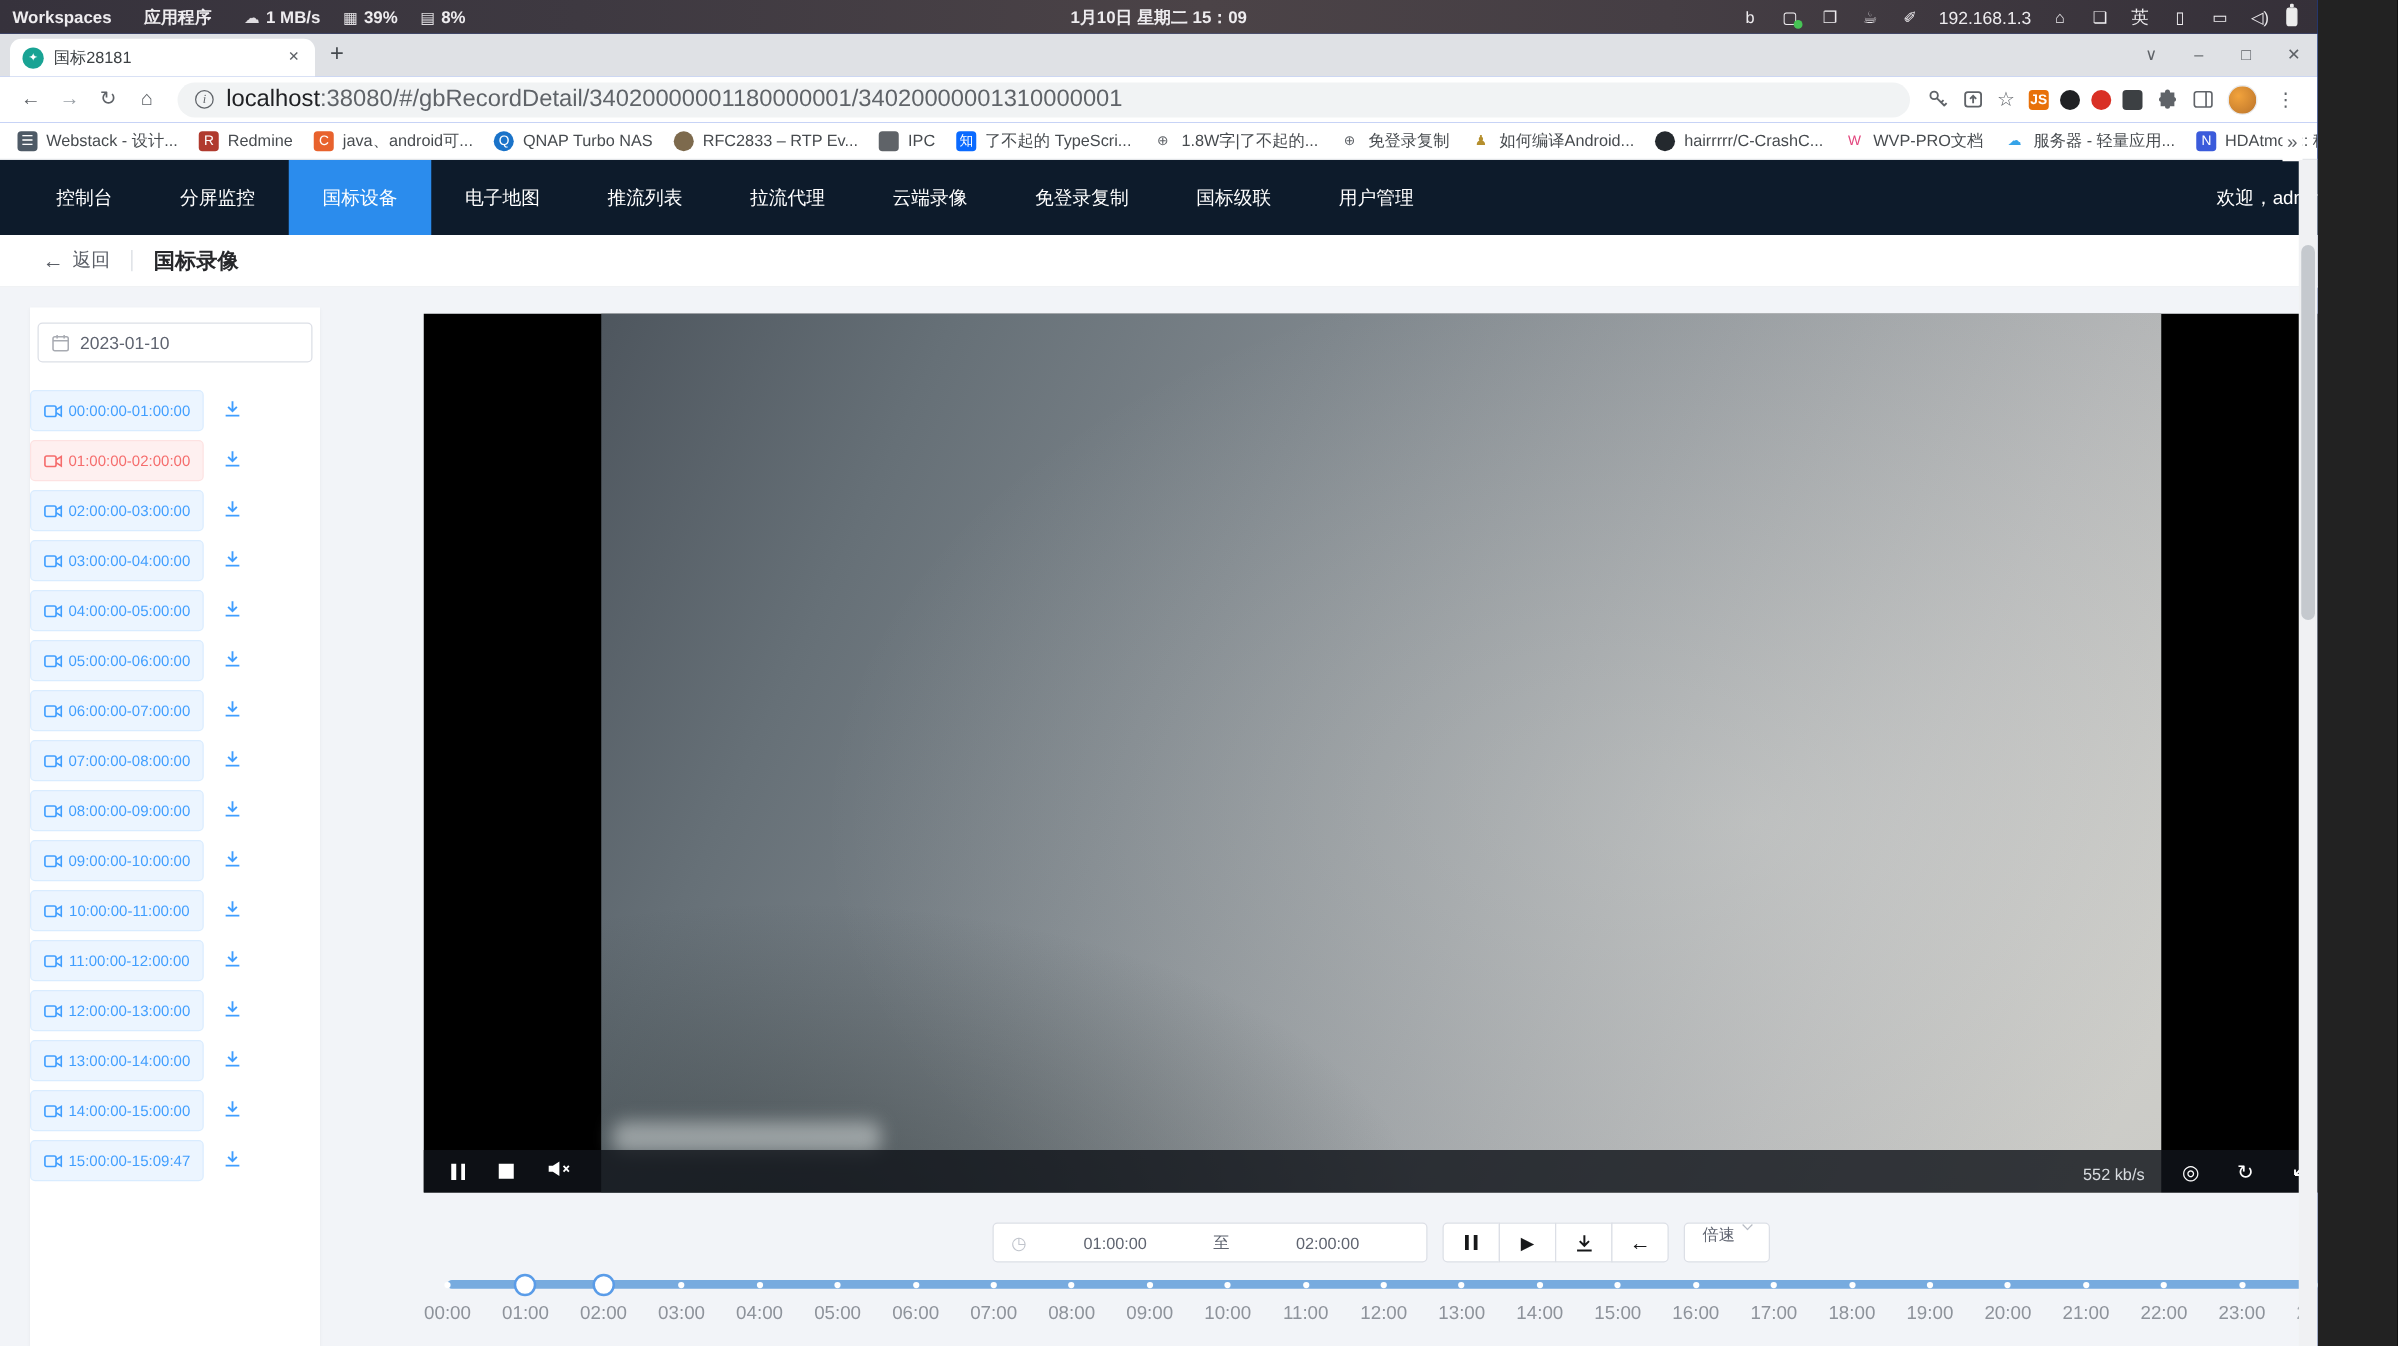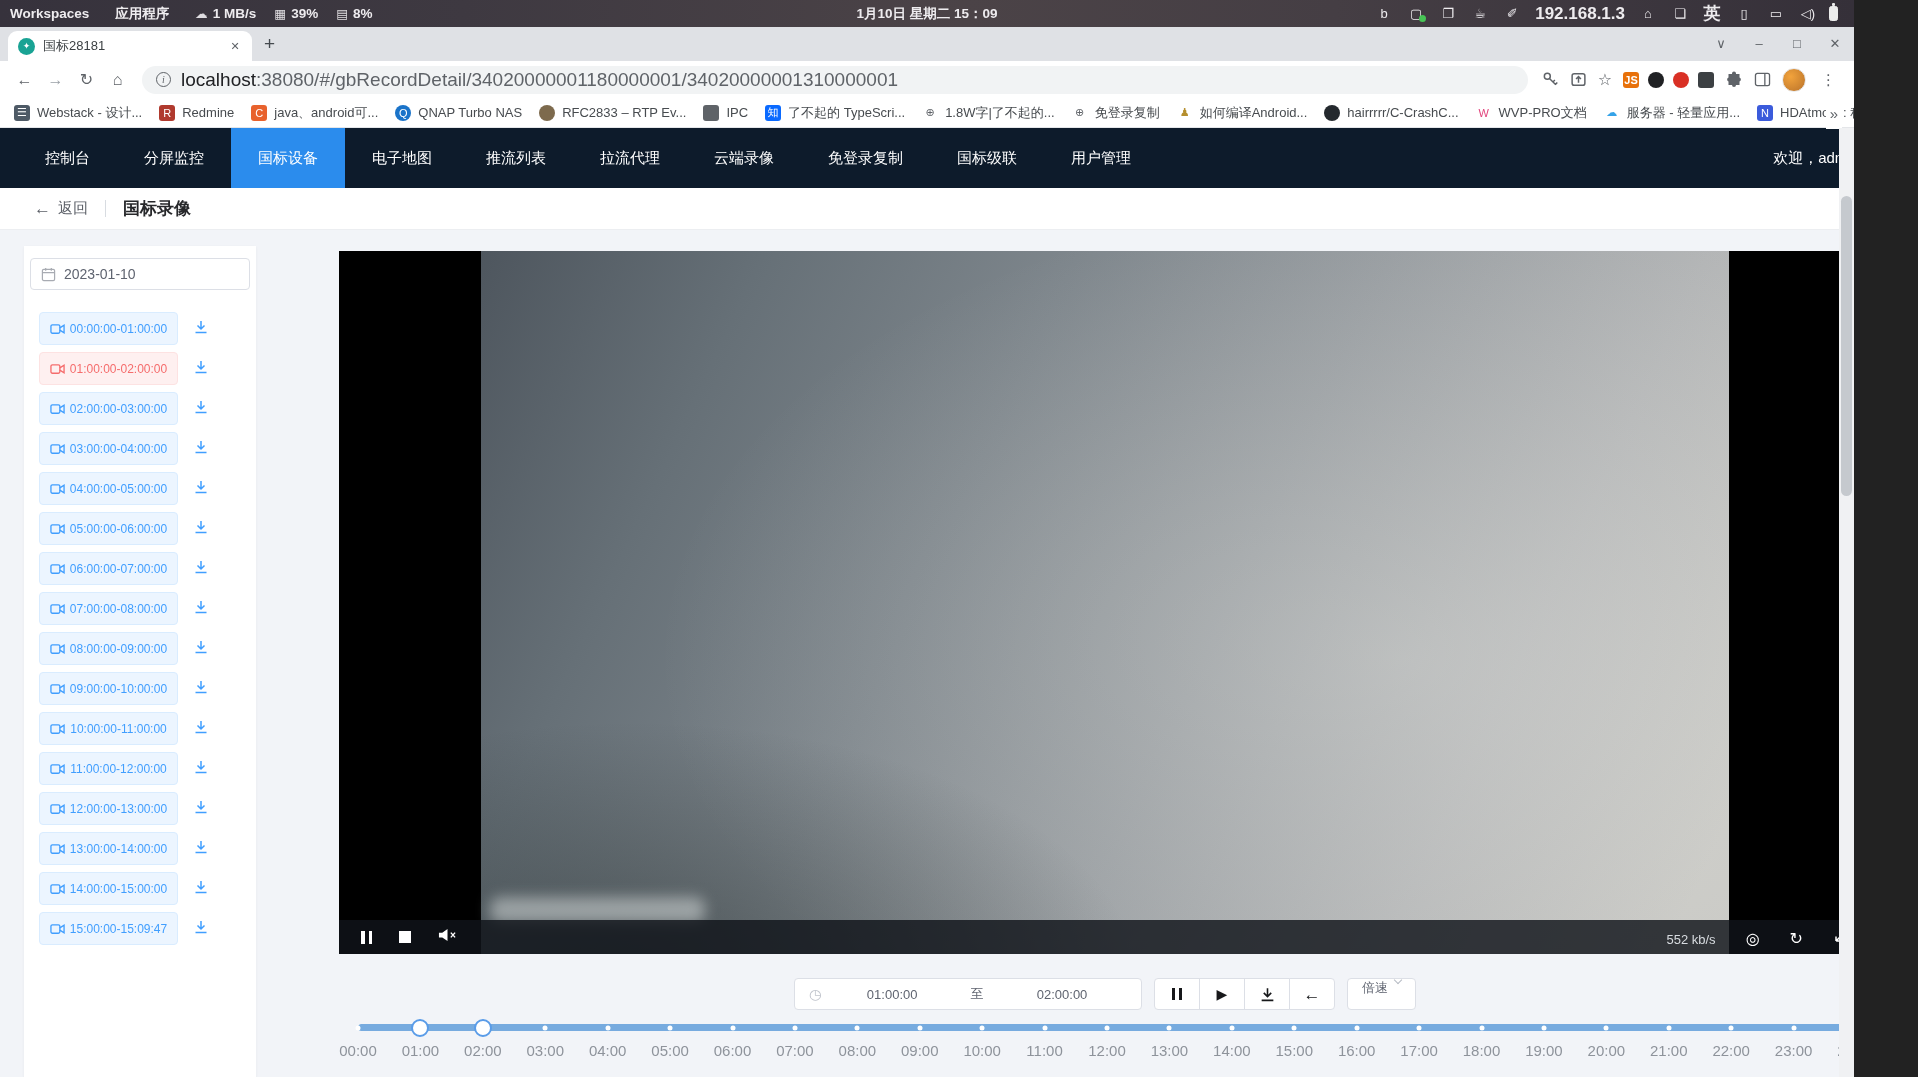--- a/index.html
+++ b/index.html
@@ -9,21 +9,21 @@
 
   
   .sysbar{height:27px;background:linear-gradient(90deg,#36323c,#3e3941 25%,#4b4347 52%,#453e44 72%,#353039 100%);
     display:flex;align-items:center;color:#eeecef;font-size:13.5px;padding:0 10px;position:relative;z-index:5}
   .sys-item{margin-right:26px;font-weight:bold;cursor:default}
   .sys-ind{display:flex;align-items:center;gap:5px;margin-right:18px;font-weight:bold}
   .sys-ind .g{font-weight:normal;font-size:12.5px;opacity:.92}
   .sys-clock{position:absolute;left:50%;transform:translateX(-50%);font-weight:bold}
   .tray{margin-left:auto;display:flex;align-items:center;gap:6px}
   .tray-item{position:relative;min-width:26px;text-align:center;font-size:13px;padding:0 4px}
-  .tray-item.txt{font-size:17px;font-weight:bold}
+  .tray-item.txt{font-size:14px;font-weight:normal}
   .tray-item.badged::after{content:"";position:absolute;right:3px;bottom:-1px;width:7px;height:7px;background:#47c455;border-radius:50%}
   .battery{width:9px;height:15px;border:1.5px solid #ececec;border-radius:2.5px;background:#ececec;position:relative;margin:0 6px 0 8px}
   .battery::before{content:"";position:absolute;top:-4px;left:1.5px;width:3.5px;height:2.5px;background:#ececec;border-radius:1px}
 
   
   .tabstrip{height:34px;background:#dfe1e5;display:flex;align-items:flex-end;padding-left:8px;position:relative}
   .tab{width:244px;height:30px;background:#fff;border-radius:9px 9px 0 0;display:flex;align-items:center;
     padding:0 8px 0 10px;font-size:13px;color:#3c4043;gap:8px}
   .tab-fav{width:17px;height:17px;border-radius:50%;background:#19a394;color:#fff;font-size:9px;line-height:17px;text-align:center;flex:none}
   .tab-title{flex:1;white-space:nowrap;overflow:hidden}
@@ -74,21 +74,21 @@
   .crumb-divider{width:1px;height:17px;background:#d8dce1;margin:0 17px}
   .crumb-title{font-size:17px;font-weight:bold;color:#27282b}
 
   .content{position:relative;height:847px}
 
   
   .sidebar{position:absolute;left:24px;top:16px;width:232px;height:831px;background:#fff;box-shadow:0 1px 3px rgba(0,0,0,.05)}
   .date-input{margin:12px 6px 0;height:32px;border:1px solid #dcdfe6;border-radius:4px;display:flex;align-items:center;
     gap:8px;padding:0 10px;font-size:14px;color:#5f6470;background:#fff;cursor:pointer}
   .rec-list{margin-top:22px}
-  .rec-row{display:flex;align-items:center;gap:13px;padding-left:15px;margin-bottom:7px;height:33px}
+  .rec-row{display:flex;align-items:center;gap:13px;margin-bottom:7px;height:33px}
   .rec-pill{width:139px;height:33px;border:1px solid #d9ecff;background:#ecf5ff;color:#409eff;border-radius:4px;
     font-size:12px;display:flex;align-items:center;justify-content:center;gap:5px;cursor:pointer;font-family:inherit}
   .rec-row.selected .rec-pill{background:#fef0f0;border-color:#fde2e2;color:#f56c6c}
   .dl-btn{background:none;border:none;color:#409eff;width:20px;height:20px;padding:0;cursor:pointer}
 
   
   .player{position:absolute;left:339px;top:21px;width:1532px;height:703px;background:#000}
   .vframe{position:absolute;left:142px;right:142px;top:0;bottom:0;
     background:
       radial-gradient(820px 420px at 12% 104%, rgba(34,42,42,.5), rgba(34,42,42,0) 62%),

